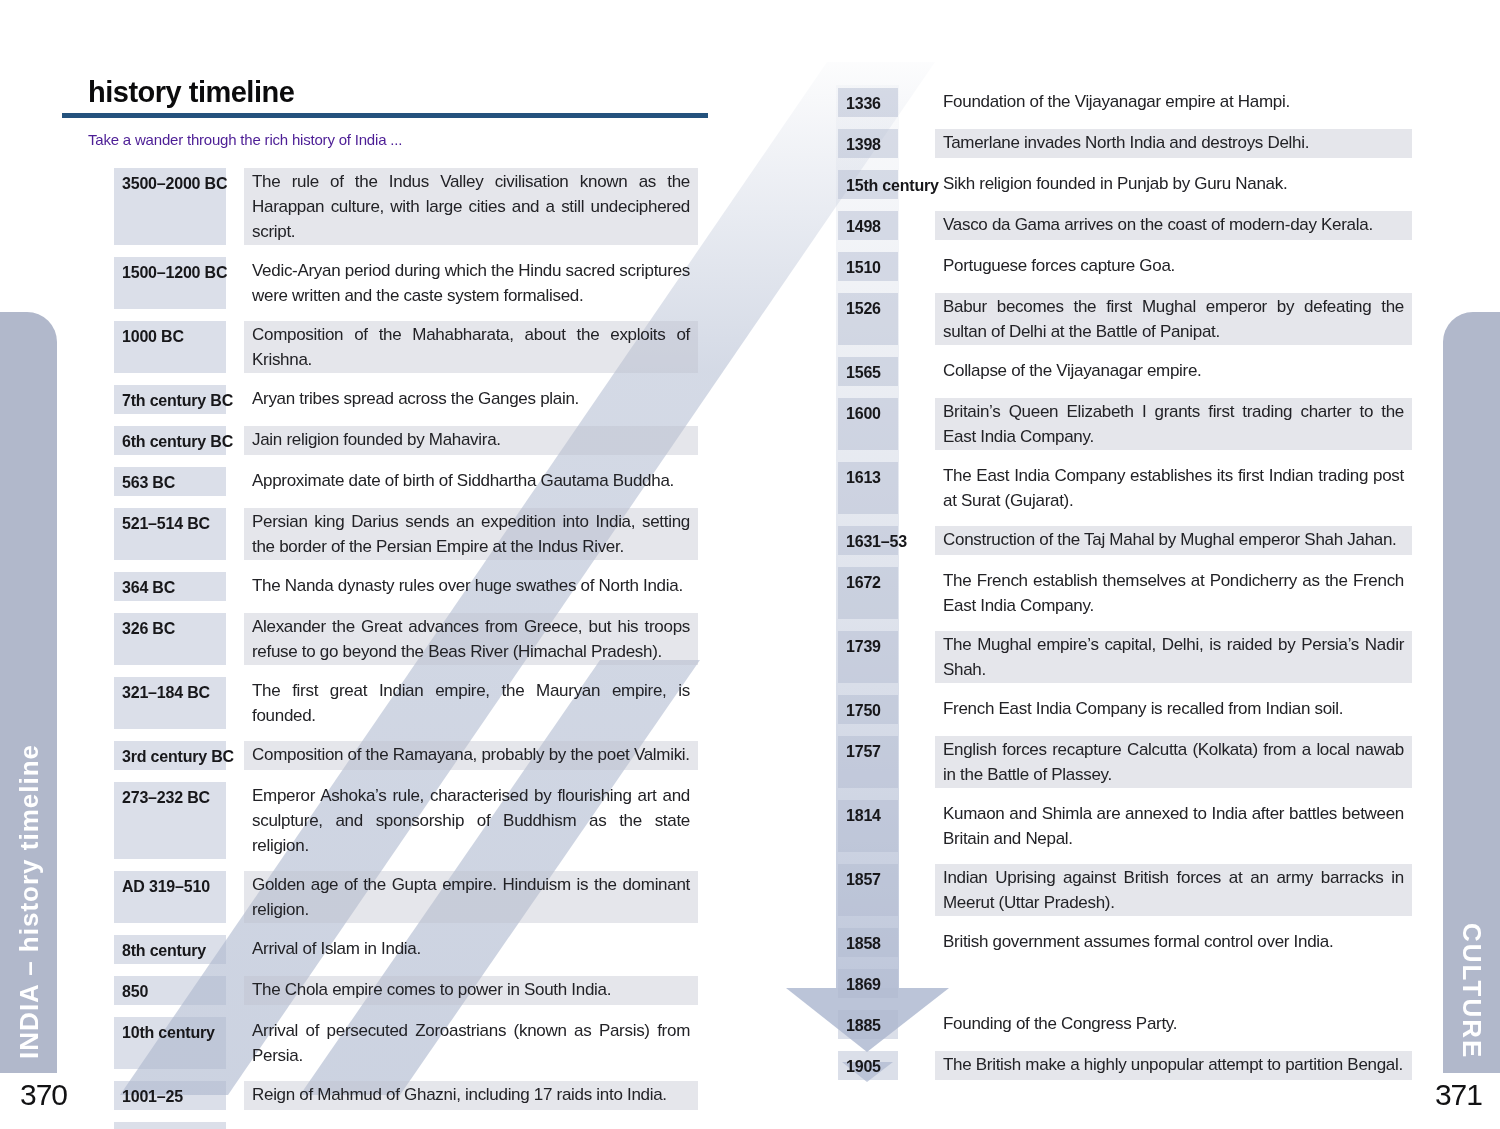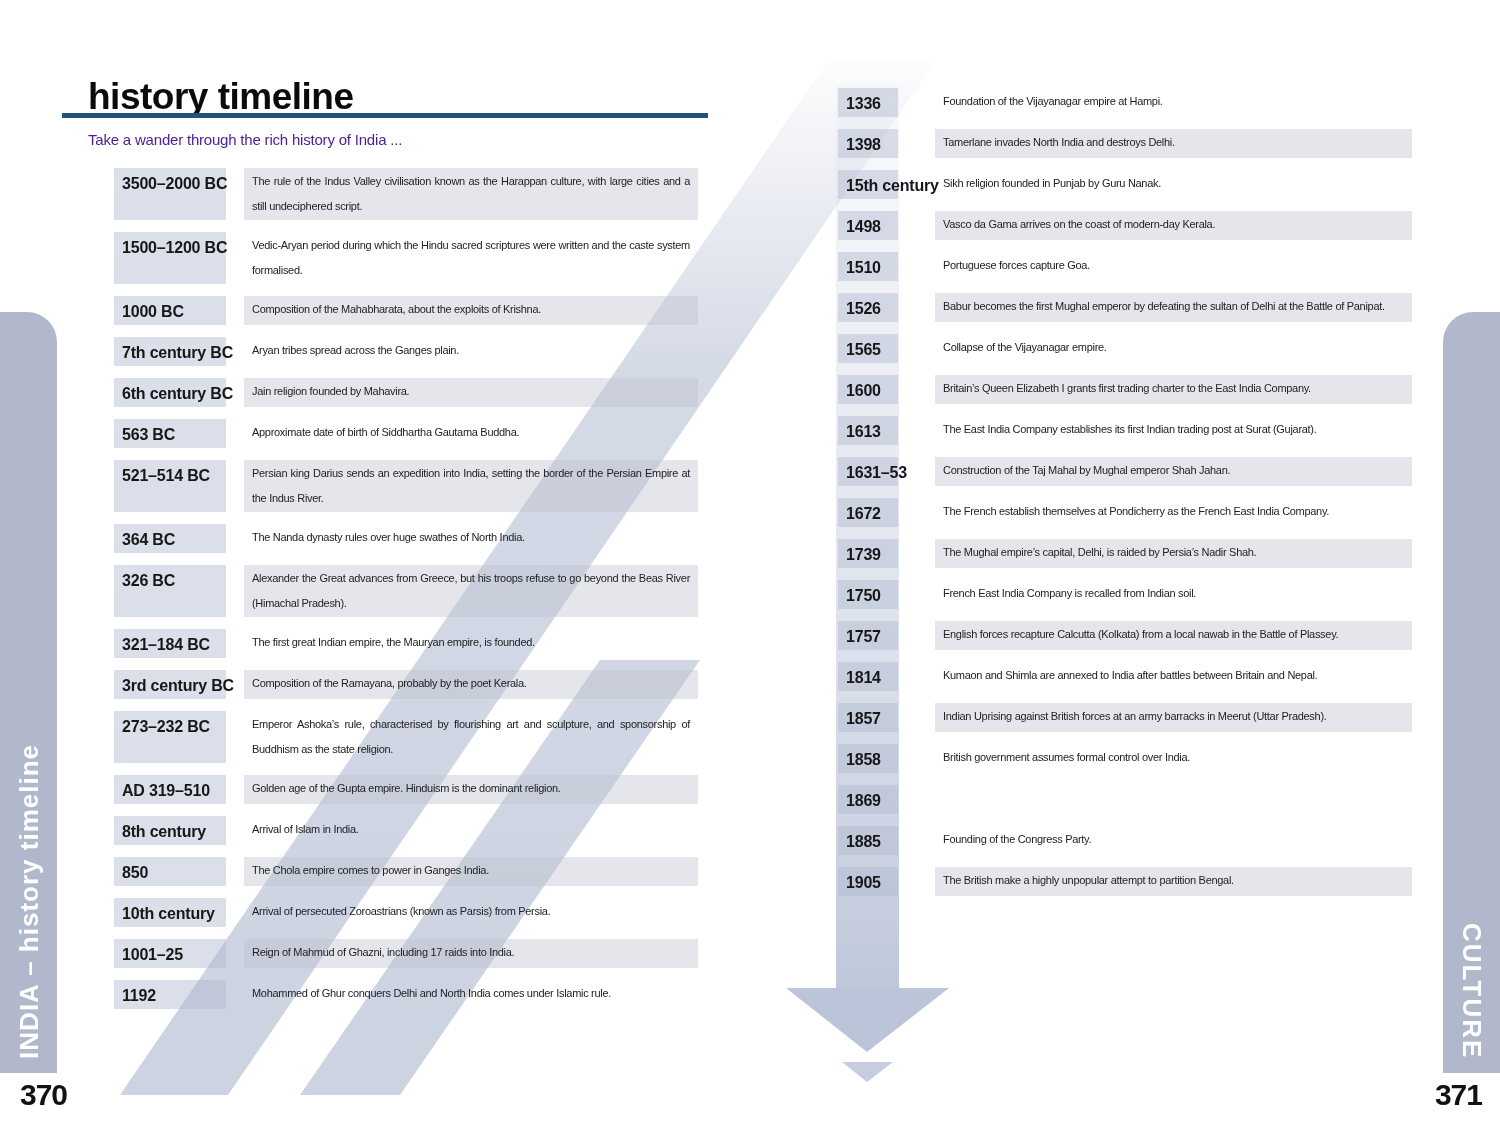--- a/index.html
+++ b/index.html
@@ -31,21 +31,21 @@
   }
   .tab-left .tab-label{transform:translateX(-50%) rotate(180deg);}
   .tab-right .tab-label{transform:translateX(-50%);letter-spacing:2px;}
   
   .page{position:absolute;top:0;z-index:1;}
   .page-left{left:0;width:750px;height:1129px;}
   .page-right{left:750px;width:750px;height:1129px;}
   
   .page-title{
     position:absolute;left:88px;top:76px;
-    font-size:37px;font-weight:bold;letter-spacing:-0.5px;color:#0b0b0c;
+    font-size:29px;font-weight:bold;letter-spacing:-0.5px;color:#0b0b0c;
   }
   .title-rule{
     position:absolute;left:62px;top:113px;width:646px;height:5px;
     background:var(--rule);
   }
   .page-subtitle{
     position:absolute;left:88px;top:131px;
     font-size:15px;letter-spacing:-0.2px;color:#4c1d95;
   }
   
@@ -60,31 +60,31 @@
     background:rgba(176,184,207,0.45);
     font-weight:bold;font-size:16px;letter-spacing:-0.2px;
     line-height:25px;padding:3px 4px 1px 8px;
     white-space:nowrap;overflow:visible;
     color:#17171a;
   }
   .page-left .t-row .date{width:112px;margin-right:18px;}
   .page-right .t-row .date{width:60px;margin-right:37px;}
   .t-row .desc{
     flex:1;
-    font-size:11px;letter-spacing:-0.3px;line-height:25px;
+    font-size:17px;letter-spacing:-0.3px;line-height:25px;
     padding:1px 8px;
     text-align:justify;
     color:#222226;
   }
   .page-left .t-row:nth-child(odd) .desc{background:rgba(190,193,205,0.40);}
   .page-right .t-row:nth-child(even) .desc{background:rgba(190,193,205,0.40);}
   
   .page-number{
     position:absolute;top:1078px;z-index:3;
-    font-size:30px;font-weight:bold;color:#121214;letter-spacing:-1px;
+    font-size:30px;font-weight:normal;color:#121214;letter-spacing:-1px;
   }
   .page-number.pn-left{left:20px;}
   .page-number.pn-right{right:18px;}
 </style>
 </head>
 <body>
 
 <svg class="watermark-svg" viewBox="0 0 1500 1129" aria-hidden="true">
   <defs>
     <linearGradient id="bandLeft" gradientUnits="userSpaceOnUse" x1="0" y1="1100" x2="0" y2="60">
@@ -155,42 +155,42 @@
     <span class="desc">Alexander the Great advances from Greece, but his troops refuse to go beyond the Beas River (Himachal Pradesh).</span>
   </div>
 
   <div class="t-row">
     <span class="date">321–184 BC</span>
     <span class="desc">The first great Indian empire, the Mauryan empire, is founded.</span>
   </div>
 
   <div class="t-row">
     <span class="date">3rd century BC</span>
-    <span class="desc">Composition of the Ramayana, probably by the poet Kerala.</span>
+    <span class="desc">Composition of the Ramayana, probably by the poet Valmiki.</span>
   </div>
 
   <div class="t-row">
     <span class="date">273–232 BC</span>
     <span class="desc">Emperor Ashoka’s rule, characterised by flourishing art and sculpture, and sponsorship of Buddhism as the state religion.</span>
   </div>
 
 
   <div class="t-row">
     <span class="date">AD 319–510</span>
     <span class="desc">Golden age of the Gupta empire. Hinduism is the dominant religion.</span>
   </div>
 
   <div class="t-row">
     <span class="date">8th century</span>
     <span class="desc">Arrival of Islam in India.</span>
   </div>
 
   <div class="t-row">
     <span class="date">850</span>
-    <span class="desc">The Chola empire comes to power in Ganges India.</span>
+    <span class="desc">The Chola empire comes to power in South India.</span>
   </div>
 
   <div class="t-row">
     <span class="date">10th century</span>
     <span class="desc">Arrival of persecuted Zoroastrians (known as Parsis) from Persia.</span>
   </div>
 
   <div class="t-row">
     <span class="date">1001–25</span>
     <span class="desc">Reign of Mahmud of Ghazni, including 17 raids into India.</span>

